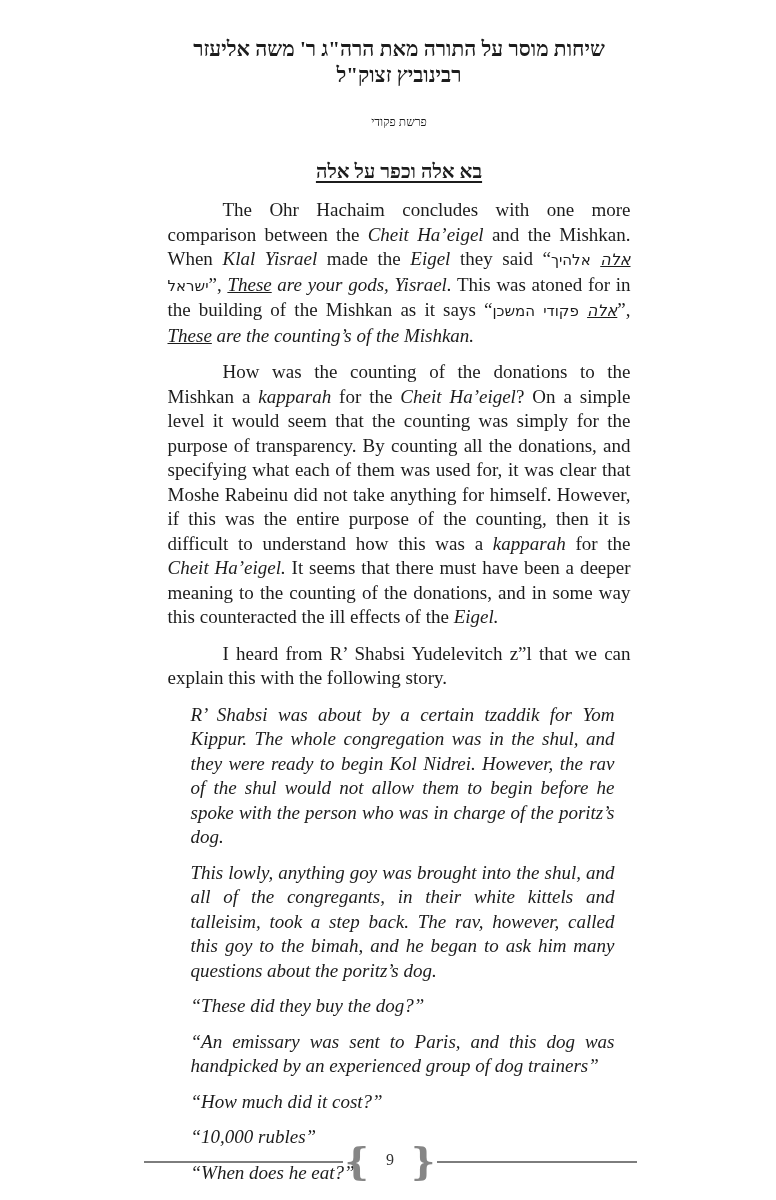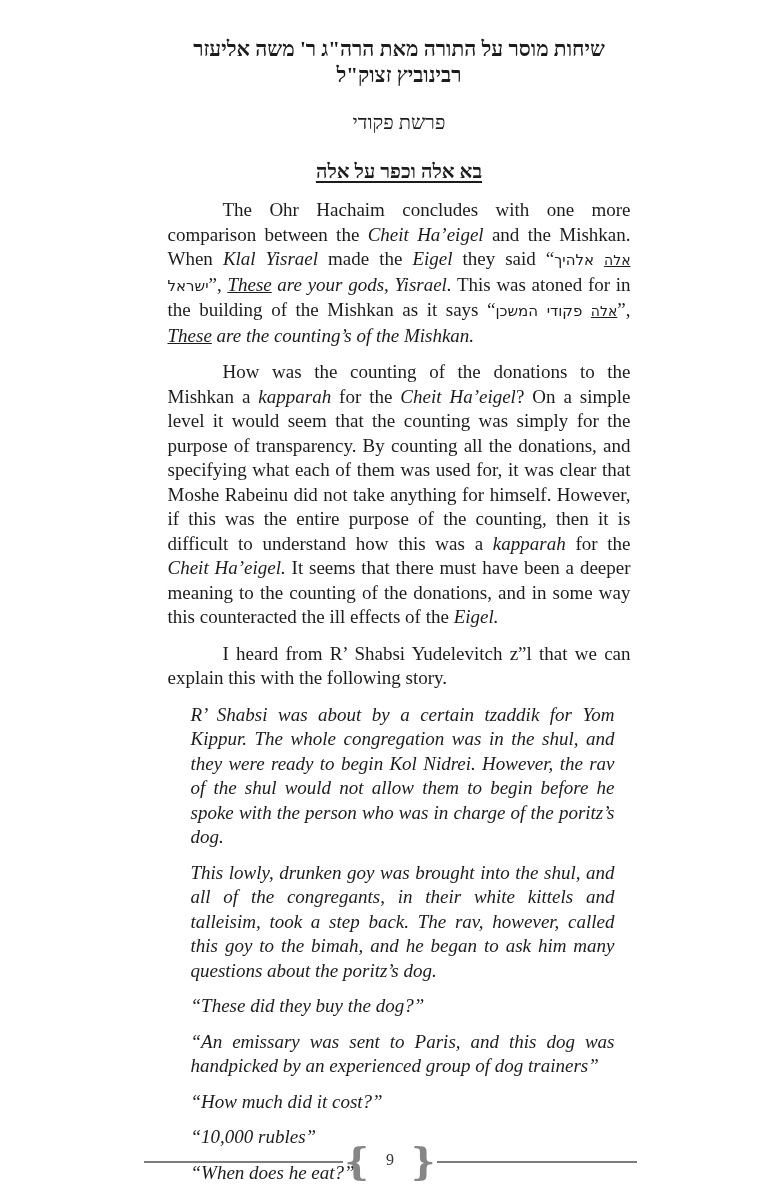--- a/index.html
+++ b/index.html
@@ -20,21 +20,21 @@
   }
   .hdr1 {
     font-weight: bold;
     font-size: 21px;
     line-height: 26px;
     text-align: center;
     margin-bottom: 24px;
     direction: rtl;
   }
   .hdr2 {
-    font-size: 20px;
+    font-size: 12px;
     line-height: 21px;
     text-align: center;
     margin-bottom: 27px;
     direction: rtl;
   }
   .section-heading {
     text-align: center;
     margin-bottom: 15px;
   }
   .section-heading .heading-text {
@@ -60,22 +60,23 @@
     margin-bottom: 11px;
   }
   .run-i { font-style: italic; }
   .run-iu { font-style: italic; text-decoration: underline; }
   .run-h {
     font-family: "DejaVu Sans", sans-serif;
     font-size: 15px;
   }
   .run-hu {
     font-family: "DejaVu Sans", sans-serif;
-    font-size: 14px;
+    font-size: 16px;
     text-decoration: underline;
+    font-style: italic;
   }
   .footer {
     position: absolute;
     left: 68px;
     right: 64px;
     top: 1137px;
     height: 50px;
     display: flex;
     align-items: center;
   }
@@ -113,21 +114,21 @@
     <div class="hdr1">שיחות מוסר על התורה מאת הרה"ג ר' משה אליעזר רבינוביץ זצוק"ל</div>
     <div class="hdr2">פרשת פקודי</div>
     <div class="section-heading">
       <span class="heading-text">בא אלה וכפר על אלה</span>
     </div>
     <div id="document-body">
         <p class="para indent"><span>The Ohr Hachaim concludes with one more comparison between the </span><span class="run-i">Cheit Ha’eigel</span><span> and the Mishkan. When </span><span class="run-i">Klal Yisrael</span><span> made the </span><span class="run-i">Eigel</span><span> they said “</span><span class="run-hu">אלה</span><span class="run-h"> אלהיך ישראל</span><span>”, </span><span class="run-iu">These</span><span class="run-i"> are your gods, Yisrael.</span><span> This was atoned for in the building of the Mishkan as it says “</span><span class="run-hu">אלה</span><span class="run-h"> פקודי המשכן</span><span>”, </span><span class="run-iu">These</span><span class="run-i"> are the counting’s of the Mishkan.</span></p>
         <p class="para indent"><span>How was the counting of the donations to the Mishkan a </span><span class="run-i">kapparah</span><span> for the </span><span class="run-i">Cheit Ha’eigel</span><span>? On a simple level it would seem that the counting was simply for the purpose of transparency. By counting all the donations, and specifying what each of them was used for, it was clear that Moshe Rabeinu did not take anything for himself. However, if this was the entire purpose of the counting, then it is difficult to understand how this was a </span><span class="run-i">kapparah</span><span> for the </span><span class="run-i">Cheit Ha’eigel.</span><span> It seems that there must have been a deeper meaning to the counting of the donations, and in some way this counteracted the ill effects of the </span><span class="run-i">Eigel.</span></p>
         <p class="para indent"><span>I heard from R’ Shabsi Yudelevitch z”l that we can explain this with the following story.</span></p>
         <p class="para story"><span>R’ Shabsi was about by a certain tzaddik for Yom Kippur. The whole congregation was in the shul, and they were ready to begin Kol Nidrei. However, the rav of the shul would not allow them to begin before he spoke with the person who was in charge of the poritz’s dog.</span></p>
-        <p class="para story"><span>This lowly, drunken goy was brought into the shul, and all of the congregants, in their white kittels and talleisim, took a step back. The rav, however, called this goy to the bimah, and he began to ask him many questions about the poritz’s dog.</span></p>
+        <p class="para story"><span>This lowly, anything goy was brought into the shul, and all of the congregants, in their white kittels and talleisim, took a step back. The rav, however, called this goy to the bimah, and he began to ask him many questions about the poritz’s dog.</span></p>
         <p class="para story"><span>“These did they buy the dog?”</span></p>
         <p class="para story"><span>“An emissary was sent to Paris, and this dog was handpicked by an experienced group of dog trainers”</span></p>
         <p class="para story"><span>“How much did it cost?”</span></p>
         <p class="para story"><span>“10,000 rubles”</span></p>
         <p class="para story"><span>“When does he eat?”</span></p>
       </div>
   </div>
 
   <div class="footer">
     <div class="footer-line"></div>

